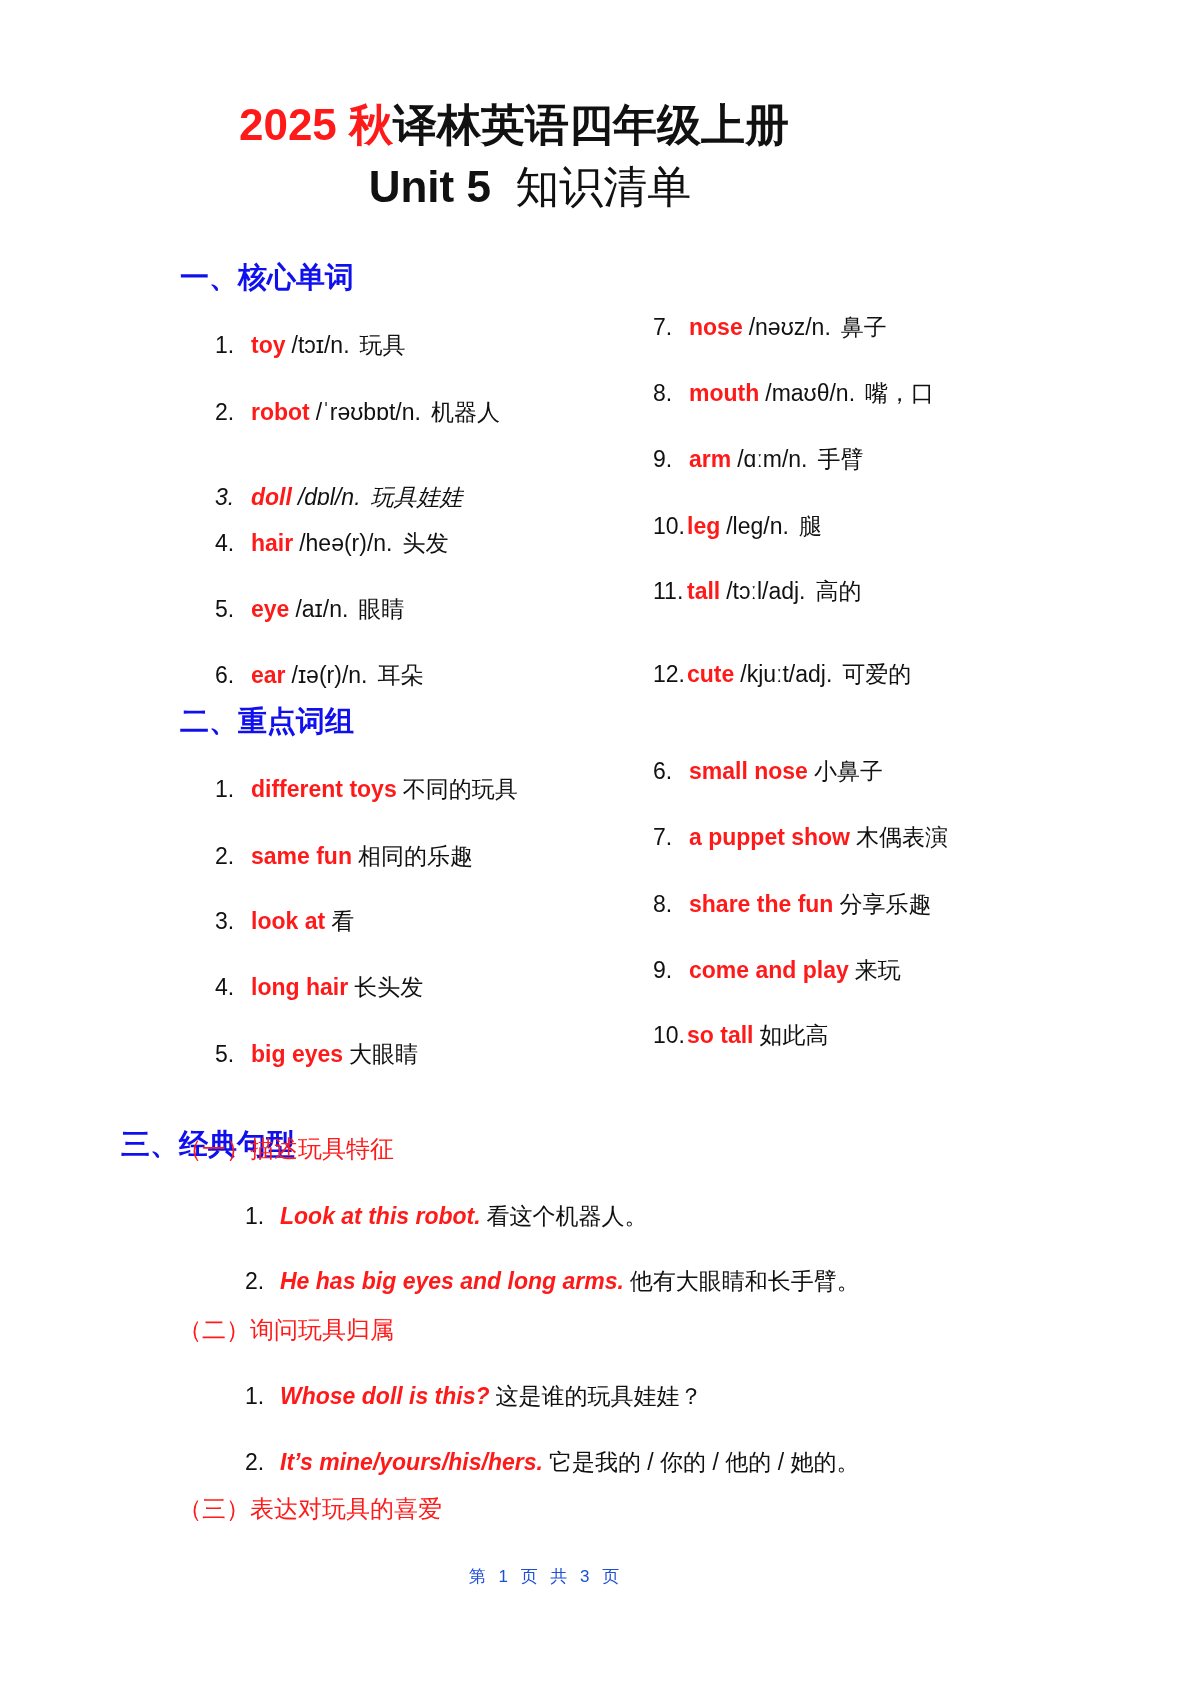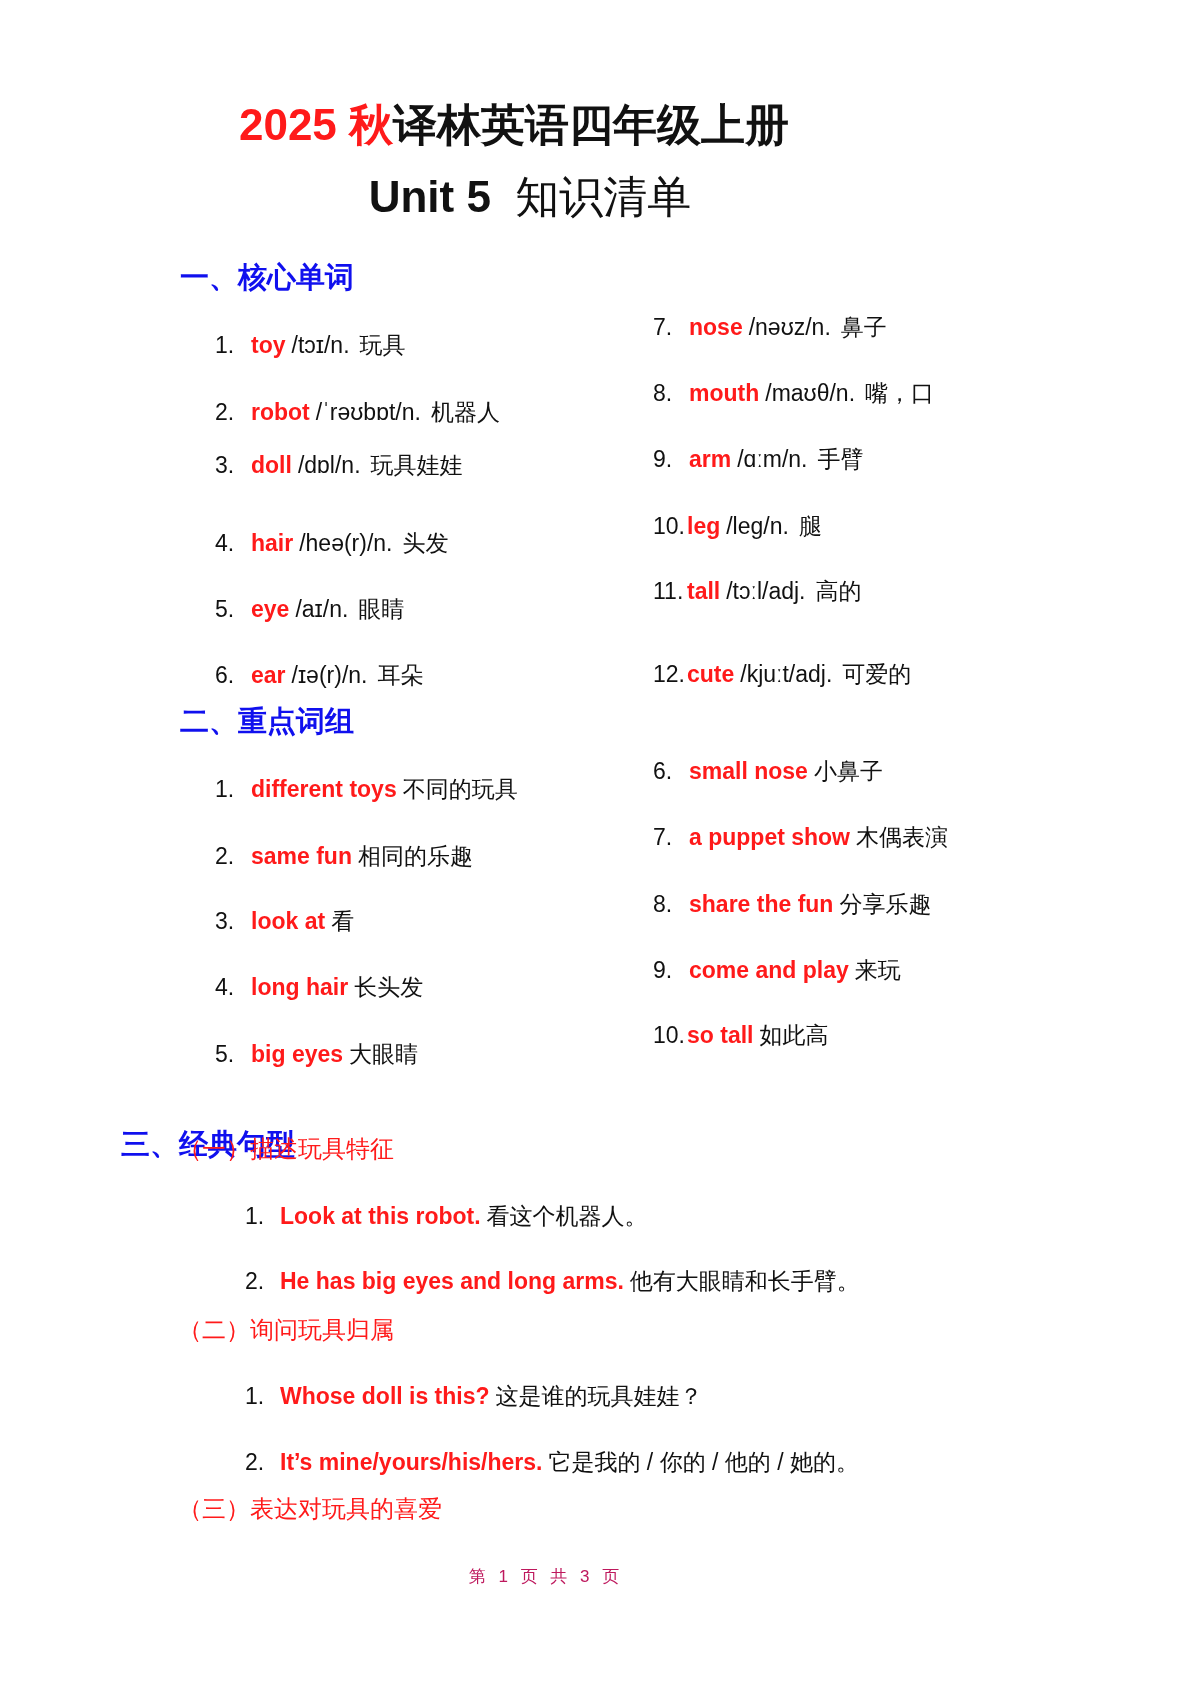--- a/index.html
+++ b/index.html
@@ -1,52 +1,52 @@
 <!DOCTYPE html>
 <html><head>
 <meta charset="utf-8">
 <style>
   html, body { margin: 0; padding: 0; background: #ffffff; }
   body { width: 1191px; height: 1684px; position: relative; overflow: hidden;
          font-family: "Liberation Sans", "DejaVu Sans", sans-serif; color: #111; }
   .abs { position: absolute; white-space: nowrap; }
   .title1 { left: 0; width: 1028px; text-align: center; top: 100px; font-size: 44px; font-weight: bold; line-height: 50px; color: #111; }
   .title1 .red { color: #ff1a1a; }
-  .title2 { left: 0; width: 1060px; text-align: center; top: 172px; font-size: 44px; line-height: 50px; color: #111; }
+  .title2 { left: 0; width: 1060px; text-align: center; top: 162px; font-size: 44px; line-height: 50px; color: #111; }
   .title2 .unit { font-weight: bold; }
   .h-sec { font-size: 29px; color: #1010ee; line-height: 36px; font-weight: bold; }
   .h-sub { font-size: 24px; color: #ff1a1a; line-height: 30px; }
   .item { font-size: 23px; line-height: 30px; color: #111; }
   .item .num { display: inline-block; width: 36px; }
   .item .num.wide { width: 34px; }
   .item .en { color: #ff1a1a; font-weight: bold; }
   .item .ph { margin-left: 6px; }
   .item .zh { margin-left: 10px; }
   .item .zh-tight { margin-left: 6px; }
   .sent { font-size: 23px; line-height: 30px; color: #111; }
   .sent .num { display: inline-block; width: 35px; }
-  .sent .en { color: #ff1a1a; font-weight: bold; }
+  .sent .en { color: #ff1a1a; font-weight: bold; font-style: italic; }
   .sent .zh { margin-left: 6px; }
-  .footer { left: 0; width: 1092px; text-align: center; top: 1565px; font-size: 17px; color: #be185d; letter-spacing: 4px; }
+  .footer { left: 0; width: 1092px; text-align: center; top: 1565px; font-size: 17px; color: #1d4ed8; letter-spacing: 4px; }
 </style>
 </head>
 <body>
 
 <div class="abs title1">
   <span class="red">2025 秋</span><span>译林英语四年级上册</span>
 </div>
 <div class="abs title2">
   <span class="unit">Unit 5</span>&nbsp;&nbsp;<span>知识清单</span>
 </div>
 
 <div class="abs h-sec" style="left:180px; top:259px;">一、核心单词</div>
 
 <div class="abs item" style="left:215px; top:330px;"><span class="num">1.</span><span class="en">toy</span><span class="ph">/tɔɪ/n.</span><span class="zh">玩具</span></div>
 <div class="abs item" style="left:215px; top:397px;"><span class="num">2.</span><span class="en">robot</span><span class="ph">/ˈrəʊbɒt/n.</span><span class="zh">机器人</span></div>
-<div class="abs item" style="left:215px; top:450px;"><span class="num">3.</span><span class="en">doll</span><span class="ph">/dɒl/n.</span><span class="zh">玩具娃娃</span></div>
+<div class="abs item" style="left:215px; top:482px;font-style:italic;"><span class="num">3.</span><span class="en">doll</span><span class="ph">/dɒl/n.</span><span class="zh">玩具娃娃</span></div>
 <div class="abs item" style="left:215px; top:528px;"><span class="num">4.</span><span class="en">hair</span><span class="ph">/heə(r)/n.</span><span class="zh">头发</span></div>
 <div class="abs item" style="left:215px; top:594px;"><span class="num">5.</span><span class="en">eye</span><span class="ph">/aɪ/n.</span><span class="zh">眼睛</span></div>
 <div class="abs item" style="left:215px; top:660px;"><span class="num">6.</span><span class="en">ear</span><span class="ph">/ɪə(r)/n.</span><span class="zh">耳朵</span></div>
 
 <div class="abs item" style="left:653px; top:312px;"><span class="num">7.</span><span class="en">nose</span><span class="ph">/nəʊz/n.</span><span class="zh">鼻子</span></div>
 <div class="abs item" style="left:653px; top:378px;"><span class="num">8.</span><span class="en">mouth</span><span class="ph">/maʊθ/n.</span><span class="zh">嘴，口</span></div>
 <div class="abs item" style="left:653px; top:444px;"><span class="num">9.</span><span class="en">arm</span><span class="ph">/ɑːm/n.</span><span class="zh">手臂</span></div>
 <div class="abs item" style="left:653px; top:511px;"><span class="num wide">10.</span><span class="en">leg</span><span class="ph">/leg/n.</span><span class="zh">腿</span></div>
 <div class="abs item" style="left:653px; top:576px;"><span class="num wide">11.</span><span class="en">tall</span><span class="ph">/tɔːl/adj.</span><span class="zh">高的</span></div>
 <div class="abs item" style="left:653px; top:643px;margin-top:16px;"><span class="num wide">12.</span><span class="en">cute</span><span class="ph">/kjuːt/adj.</span><span class="zh">可爱的</span></div>

